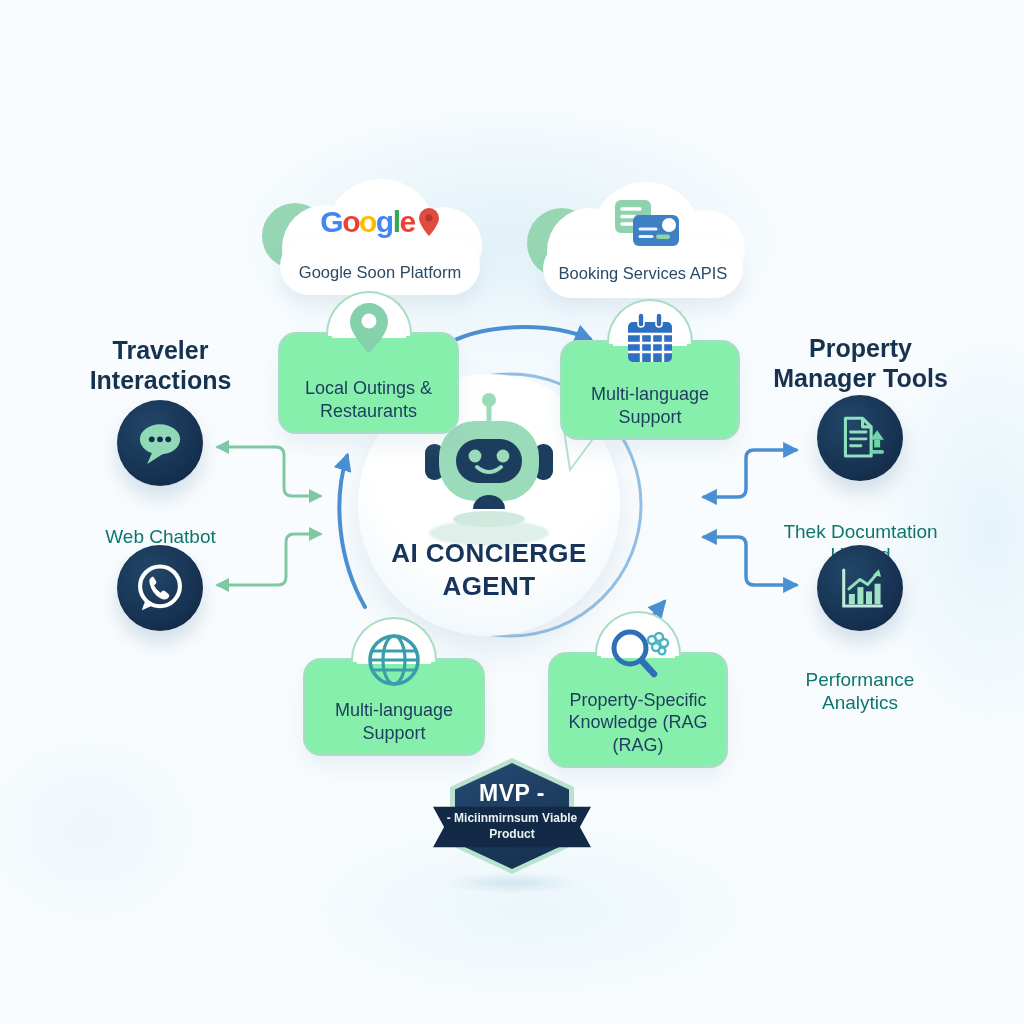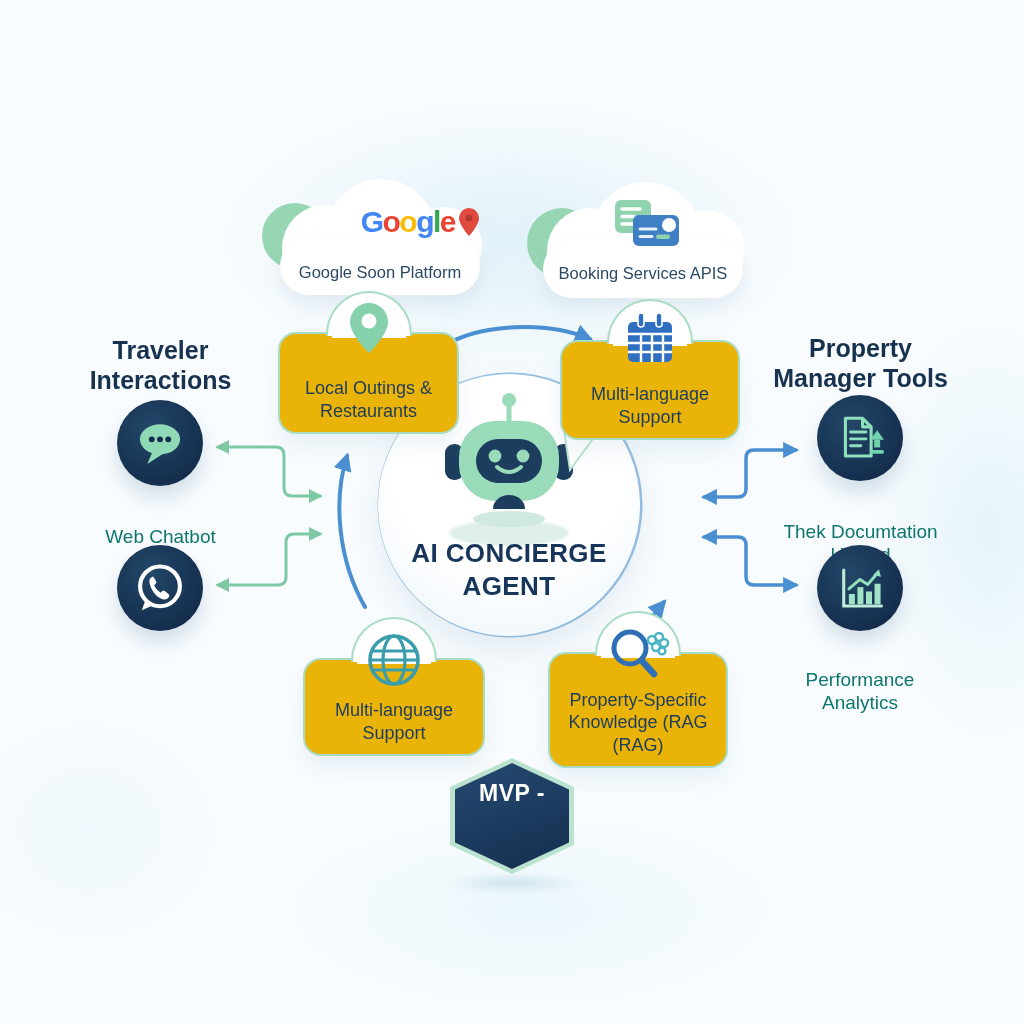--- a/index.html
+++ b/index.html
@@ -12,21 +12,21 @@
   .icirc{width:86px;height:86px;border-radius:50%;
     background:radial-gradient(circle at 38% 32%,#224768,#142c4c 78%);
     box-shadow:0 12px 20px rgba(100,140,170,.25);
     display:flex;align-items:center;justify-content:center;}
   .cloud-blob{position:absolute;border-radius:50%;background:#fff;}
   .cloud-mint{background:#96d6b2;}
   .cloud-base{position:absolute;background:#fff;border-radius:30px;
     box-shadow:0 10px 18px rgba(140,170,190,.16);}
   .cloud-label{position:absolute;width:100%;text-align:center;font-size:16.5px;
     font-weight:500;color:#2b4a66;}
-  .fbox{position:absolute;background:#eab308;border:2px solid #a9dcc4;border-radius:18px;
+  .fbox{position:absolute;background:#86efac;border:2px solid #a9dcc4;border-radius:18px;
     box-shadow:0 12px 22px rgba(130,170,195,.14);}
   .bump{position:absolute;width:82px;height:43px;left:50%;transform:translateX(-50%);
     top:-43px;background:#fff;border:2px solid #a9dcc4;border-bottom:none;
     border-radius:82px 82px 0 0;}
   .bumpcover{position:absolute;top:-3px;left:50%;transform:translateX(-50%);
     width:74px;height:7px;background:#fff;}
   .bicon{position:absolute;left:50%;transform:translateX(-50%);}
   .blabel{position:absolute;left:8px;right:8px;bottom:10px;font-size:18px;
     font-weight:500;color:#1d3c5e;text-align:center;line-height:1.25;}
   .center-circle{width:262px;height:262px;border-radius:50%;
@@ -74,21 +74,21 @@
     <path d="M704,497 H738 Q746,497 746,489 V458 Q746,450 754,450 H796" fill="none" stroke="#4a8fd2" stroke-width="3.5" stroke-linecap="round" marker-start="url(#mB)" marker-end="url(#mB)"></path>
     <path d="M704,537 H738 Q746,537 746,545 V577 Q746,585 754,585 H796" fill="none" stroke="#4a8fd2" stroke-width="3.5" stroke-linecap="round" marker-start="url(#mB)" marker-end="url(#mB)"></path>
   </svg>
 
   <div class="abs" style="left:280px;top:183px;width:200px;height:120px;">
     <div class="cloud-blob cloud-mint" style="left:-18px;top:20px;width:66px;height:66px;"></div>
     <div class="cloud-blob" style="left:2px;top:22px;width:86px;height:86px;"></div>
     <div class="cloud-blob" style="left:46px;top:-4px;width:110px;height:110px;"></div>
     <div class="cloud-blob" style="left:124px;top:24px;width:78px;height:78px;"></div>
     <div class="cloud-base" style="left:0;top:54px;width:200px;height:58px;"></div>
-    <div class="abs" style="left:0;top:22px;width:100%;display:flex;align-items:center;justify-content:flex-end;gap:3px;">
+    <div class="abs" style="left:0;top:22px;width:100%;display:flex;align-items:center;justify-content:center;gap:3px;">
       <span id="glogo"><span style="color: rgb(66, 133, 244);">G</span><span style="color: rgb(234, 67, 53);">o</span><span style="color: rgb(251, 188, 5);">o</span><span style="color: rgb(66, 133, 244);">g</span><span style="color: rgb(52, 168, 83);">l</span><span style="color: rgb(234, 67, 53);">e</span></span>
       <svg width="22" height="30" viewBox="0 0 22 30">
         <path d="M11,1 a10,10 0 0 1 10,10 c0,7 -10,18 -10,18 s-10,-11 -10,-18 a10,10 0 0 1 10,-10 z" fill="#e04a3f"></path>
         <circle cx="11" cy="11" r="3.4" fill="#b2372e"></circle>
       </svg>
     </div>
     <div class="cloud-label" style="top:80px;">Google Soon Platform</div>
   </div>
 
   <div class="abs" style="left:543px;top:186px;width:200px;height:120px;">
@@ -156,21 +156,21 @@
       <rect x="22" y="42" width="7" height="12" fill="#9fe2c4"></rect>
       <rect x="32" y="34" width="7" height="20" fill="#9fe2c4"></rect>
       <rect x="42" y="39" width="7" height="15" fill="#9fe2c4"></rect>
       <rect x="52" y="30" width="7" height="24" fill="#9fe2c4"></rect>
       <path d="M22,36 L35,25 L44,31 L56,17" fill="none" stroke="#8fe0bd" stroke-width="3.4" stroke-linecap="round" stroke-linejoin="round"></path>
       <path d="M57,13 L59.5,22 L50,20 Z" fill="#8fe0bd"></path>
     </svg>
   </div>
   <div class="abs lbl" style="left:785px;top:640px;width:150px;">Performance Analytics</div>
 
-  <div class="abs center-circle" style="left:378px;top:374px;">
+  <div class="abs center-circle" style="left:358px;top:374px;">
     <div class="glow" style="left:71px;top:146px;width:120px;height:26px;"></div>
     <svg class="abs" style="left:61px;top:14px;" width="140" height="140" viewBox="0 0 140 140">
       <ellipse cx="70" cy="131" rx="36" ry="8" fill="#cfe9df"></ellipse>
       <line x1="70" y1="16" x2="70" y2="34" stroke="#9adbb9" stroke-width="5"></line>
       <circle cx="70" cy="12" r="7" fill="#9adbb9"></circle>
       <rect x="6" y="56" width="19" height="36" rx="9" fill="#1d3d5e"></rect>
       <rect x="115" y="56" width="19" height="36" rx="9" fill="#1d3d5e"></rect>
       <rect x="20" y="33" width="100" height="80" rx="36" fill="#9adbb9"></rect>
       <rect x="37" y="51" width="66" height="44" rx="22" fill="#1d3d5e"></rect>
       <circle cx="56" cy="68" r="6.4" fill="#9adbb9"></circle>
@@ -239,16 +239,19 @@
         <circle cx="62" cy="27" r="3.4"></circle>
       </g>
     </svg>
     <div class="blabel">Property-Specific Knowledge (RAG (RAG)</div>
   </div>
 
   <div class="abs" style="left:450px;top:758px;width:124px;height:116px;">
     <div class="hex" style="left:0;top:0;width:124px;height:116px;background:#b9e3cf;"></div>
     <div class="hex" style="left:5px;top:5px;width:114px;height:106px;background:linear-gradient(160deg,#254a72,#152e4e);"></div>
     <div class="badge-title">MVP -</div>
+    <div class="ribbon" style="left:-17px;top:47px;width:158px;height:44px;">
+      <div class="ribbon-text">- Miciinmirnsum Viable Product</div>
+    </div>
   </div>
   <div class="tint" style="left:442px;top:872px;width:140px;height:22px;background:radial-gradient(ellipse at center,rgba(150,195,215,.35),transparent 70%);"></div>
 
 </div>
 
 </body></html>

